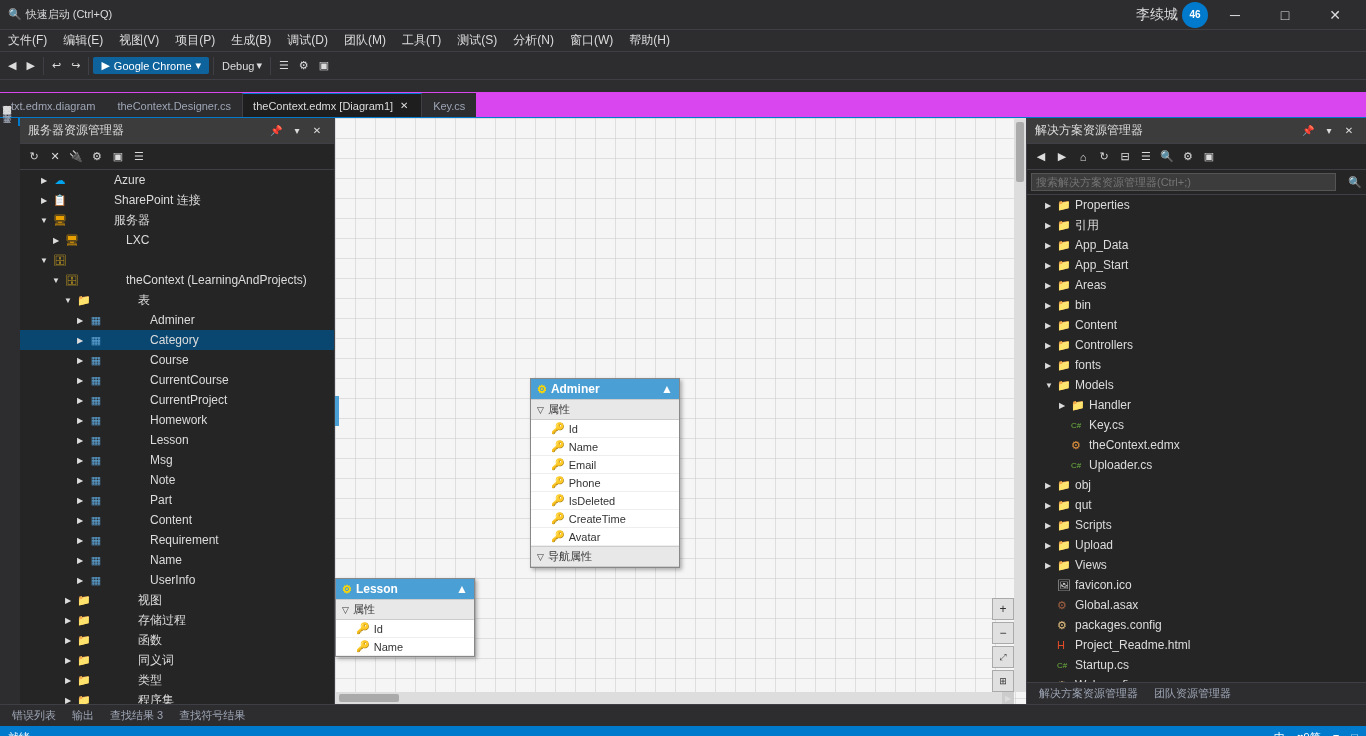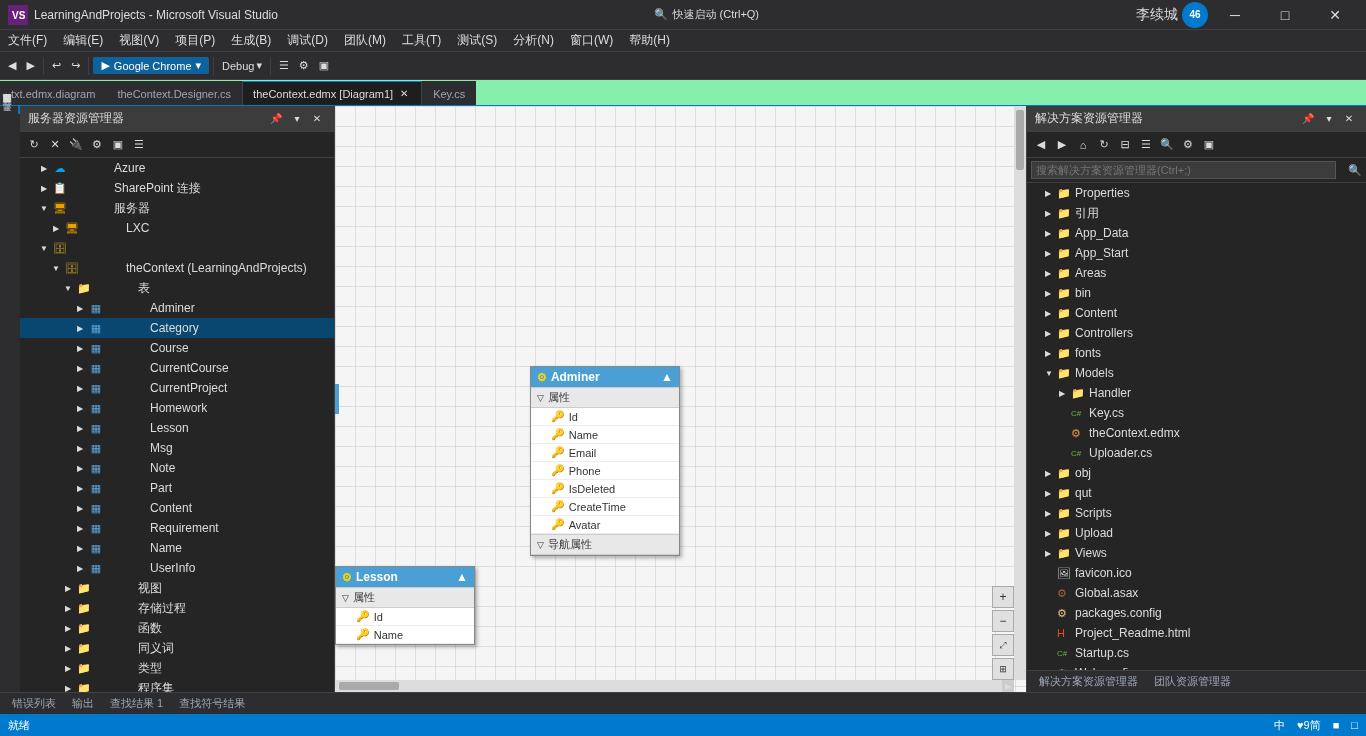--- a/index.html
+++ b/index.html
@@ -18,21 +18,21 @@
     .menu-bar { height: 22px; background: #2d2d30; display: flex; align-items: center; border-bottom: 1px solid #3f3f46; }
     .menu-item { padding: 0 8px; height: 22px; display: flex; align-items: center; cursor: pointer; font-size: 12px; color: #dcdcdc; }
 
     
     .toolbar { height: 28px; background: #2d2d30; display: flex; align-items: center; padding: 0 4px; gap: 2px; border-bottom: 1px solid #3f3f46; }
     .toolbar-btn { height: 22px; padding: 0 4px; display: flex; align-items: center; cursor: pointer; color: #dcdcdc; font-size: 11px; gap: 2px; }
     .toolbar-separator { width: 1px; height: 18px; background: #3f3f46; margin: 0 2px; }
     .toolbar-run { background: #0e639c; color: white; padding: 2px 8px; border-radius: 2px; display: flex; align-items: center; gap: 4px; cursor: pointer; font-size: 11px; }
 
     
-    .tab-bar { height: 26px; background: #86efac; display: flex; align-items: flex-end; border-bottom: 1px solid #007acc; }
+    .tab-bar { height: 26px; background: #d946ef; display: flex; align-items: flex-end; border-bottom: 1px solid #007acc; margin-top: 12px; }
     .tab { height: 24px; padding: 0 10px; display: flex; align-items: center; cursor: pointer; font-size: 11px; color: #9da5b4; background: #2d2d30; border-top: 1px solid transparent; border-left: 1px solid transparent; border-right: 1px solid transparent; gap: 4px; white-space: nowrap; }
     .tab.active { background: #1e1e1e; color: #dcdcdc; border-top-color: #007acc; border-left-color: #3f3f46; border-right-color: #3f3f46; }
     .tab-close { width: 14px; height: 14px; display: flex; align-items: center; justify-content: center; border-radius: 2px; font-size: 10px; }
 
     
     .main-layout { display: flex; height: calc(736px - 30px - 22px - 28px - 26px - 22px - 22px); }
 
     
     .sidebar-left { width: 315px; background: #252526; border-right: 1px solid #3f3f46; display: flex; flex-direction: column; overflow: hidden; }
     .sidebar-header { height: 26px; background: #3c3c3c; display: flex; align-items: center; justify-content: space-between; padding: 0 8px; font-size: 12px; color: #dcdcdc; border-bottom: 1px solid #3f3f46; }
@@ -96,29 +96,20 @@
     .left-vert-tab { writing-mode: vertical-rl; transform: rotate(180deg); font-size: 10px; color: #9da5b4; padding: 6px 2px; cursor: pointer; border-left: 2px solid transparent; }
     .left-vert-tab.active { color: #dcdcdc; border-left-color: #007acc; }
 
     
     .user-avatar { width: 26px; height: 26px; border-radius: 50%; background: #007acc; display: flex; align-items: center; justify-content: center; color: white; font-size: 10px; font-weight: bold; }
   </style>
 </head>
 <body>
 
 <div class="title-bar">
-  <div class="title-bar-left">
-    <div class="title-bar-logo">
-      <svg width="16" height="16" viewBox="0 0 16 16">
-          <rect width="16" height="16" fill="#68217a"></rect>
-          <text x="2" y="12" fill="white" font-size="10" font-weight="bold">VS</text>
-        </svg>
-    </div>
-    <span class="title-bar-text">LearningAndProjects - Microsoft Visual Studio</span>
-  </div>
   <div class="title-bar-search">
     <span>🔍</span>
     <span style="cursor:pointer;">快速启动 (Ctrl+Q)</span>
   </div>
   <div class="title-bar-right">
     <span style="font-size:14px; color:#dcdcdc;">李续城</span>
     <div class="user-avatar">46</div>
     <div class="title-bar-btn">─</div>
     <div class="title-bar-btn">□</div>
     <div class="title-bar-btn close">✕</div>
@@ -581,21 +572,21 @@
     <div class="right-bottom-tabs" id="rightBottomTabs">
         <div class="bottom-tab">解决方案资源管理器</div>
         <div class="bottom-tab">团队资源管理器</div>
       </div>
   </div>
 </div>
 
 <div class="bottom-tabs" id="bottomTabs">
     <div class="bottom-tab">错误列表</div>
     <div class="bottom-tab">输出</div>
-    <div class="bottom-tab">查找结果 1</div>
+    <div class="bottom-tab">查找结果 3</div>
     <div class="bottom-tab">查找符号结果</div>
   </div>
 
 <div class="status-bar">
   <div class="status-left">
     <span>就绪</span>
   </div>
   <div class="status-right">
     <span>中</span>
     <span>♥9简</span>

